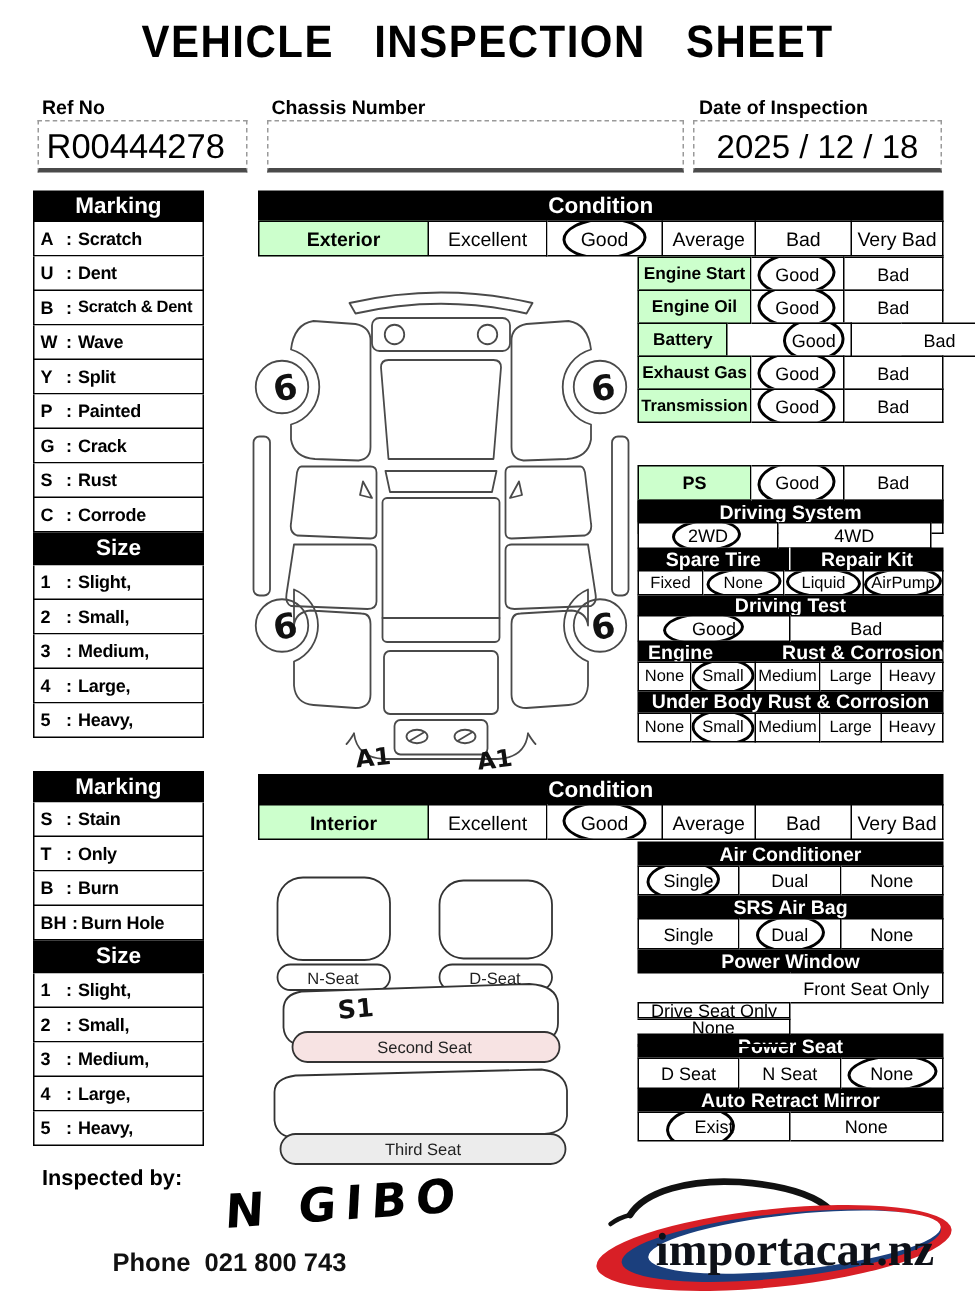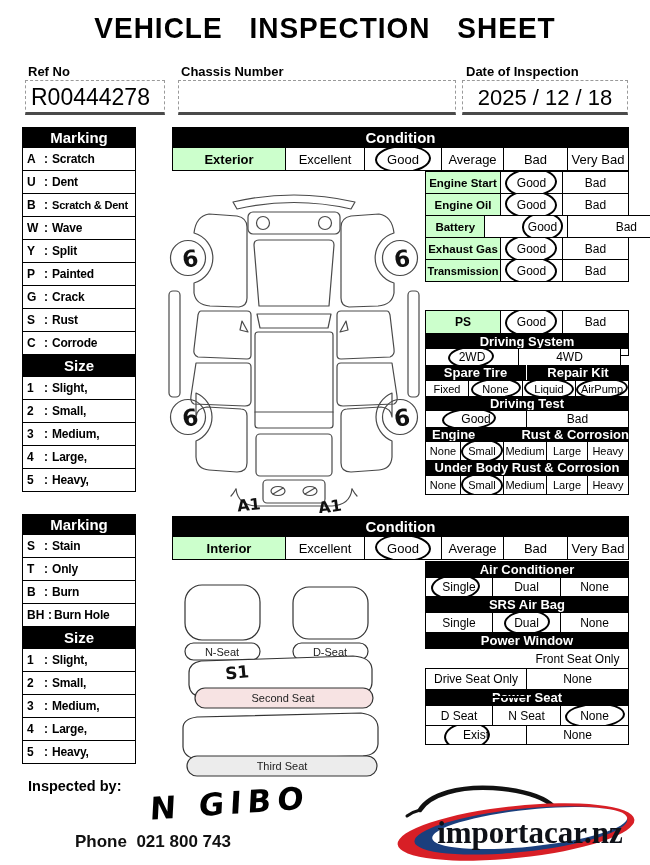--- a/index.html
+++ b/index.html
@@ -372,30 +372,31 @@
     <div class="row" style="height:21px;font-size:12px;">
       <div class="c" style="width:68px;">Single</div>
       <div class="c ck" style="width:68px;--l:16%;--r:16%;--t:-3px;--b:-3px;">Dual</div>
       <div class="c" style="width:68px;">None</div>
     </div>
     <div class="bh" style="height:17px;line-height:17px;font-size:13px;margin-top:-1px;">Power Window</div>
     <div class="row" style="height:21px;font-size:12px;">
       <div class="c ck" style="width:102px;margin-top:48px;--l:24%;--r:36%;--t:-4px;--b:-4px;--rot:-4deg;">All</div>
       <div class="c" style="width:102px;">Front Seat Only</div>
     </div>
-    <div class="row" style="height:22px;font-size:12px;">
+    <div class="row" style="height:22px;font-size:12px;flex-direction:column;">
       <div class="c" style="width:102px;">Drive Seat Only</div>
       <div class="c" style="width:102px;">None</div>
     </div>
     <div class="bh" style="height:17px;line-height:17px;font-size:13px;margin-top:-1px;">Power Seat</div>
     <div class="row" style="height:21px;font-size:12px;">
       <div class="c" style="width:68px;">D Seat</div>
       <div class="c" style="width:68px;">N Seat</div>
       <div class="c ck" style="width:68px;--l:6%;--r:4%;--t:-3px;--b:-3px;">None</div>
     </div>
+    <div class="bh" style="height:17px;line-height:17px;font-size:13px;margin-top:-1px;">Auto Retract Mirror</div>
     <div class="row" style="height:20px;font-size:12px;">
       <div class="c ck" style="width:102px;--l:18%;--r:36%;--t:-4px;--b:-6px;--rot:-5deg;">Exist</div>
       <div class="c" style="width:102px;">None</div>
     </div>
   </div>
 
   <div class="abs" style="left:28px;top:778px;font-size:14.5px;font-weight:bold;">Inspected by:</div>
   <div class="abs sig" style="left:150px;top:785px;">N GIBO</div>
 
   <div class="abs" style="left:75px;top:832px;font-size:17px;font-weight:600;color:#111;white-space:pre;">Phone  021 800 743</div>

